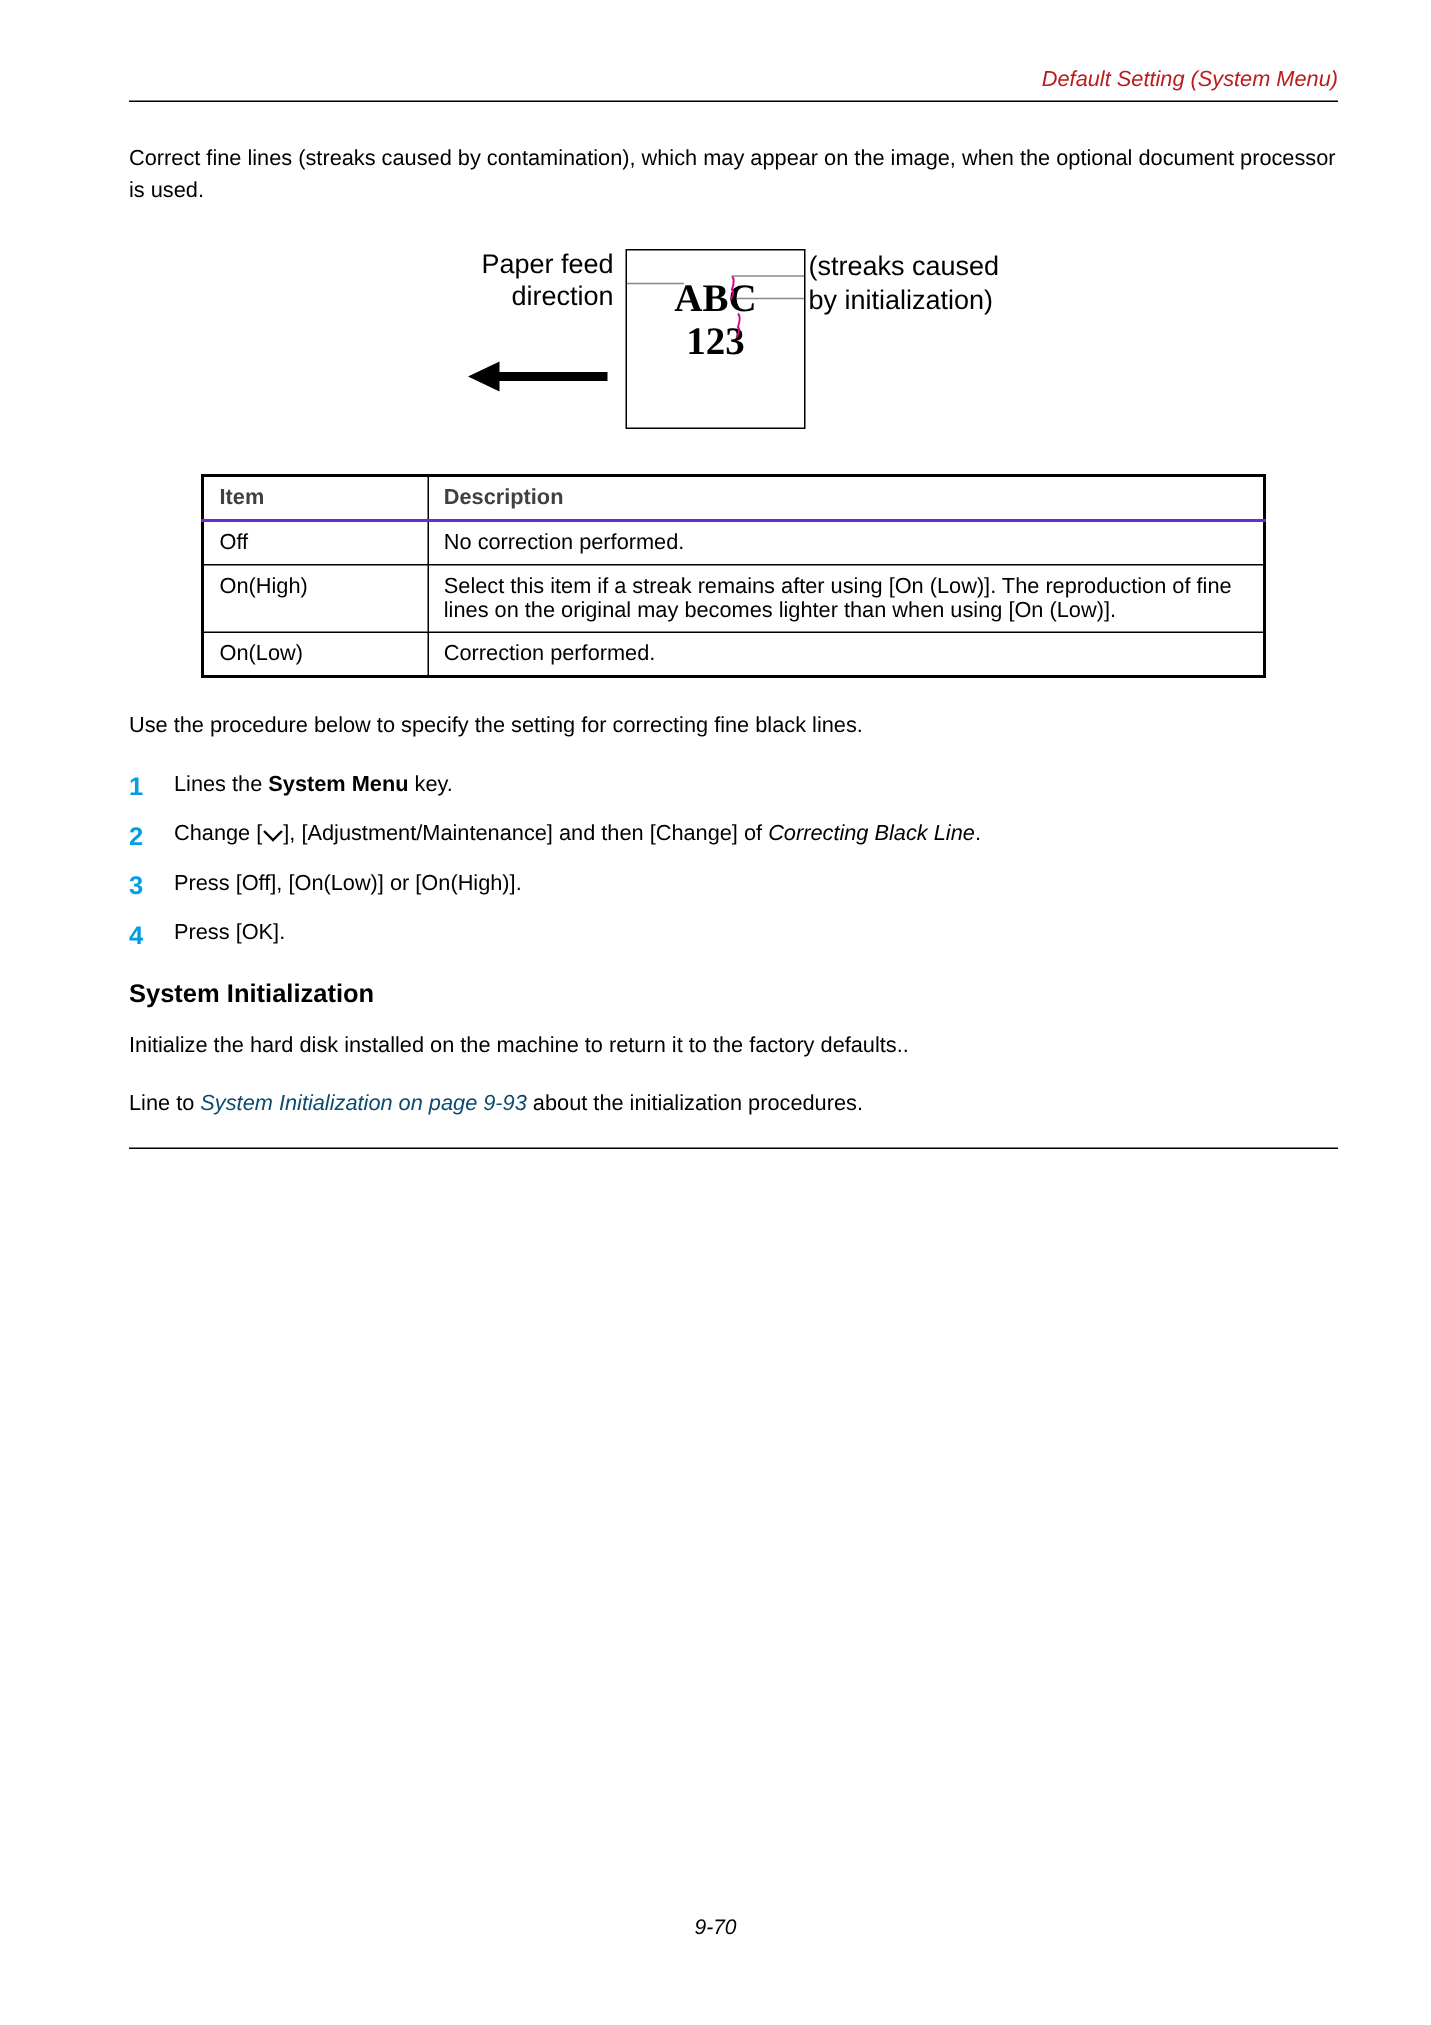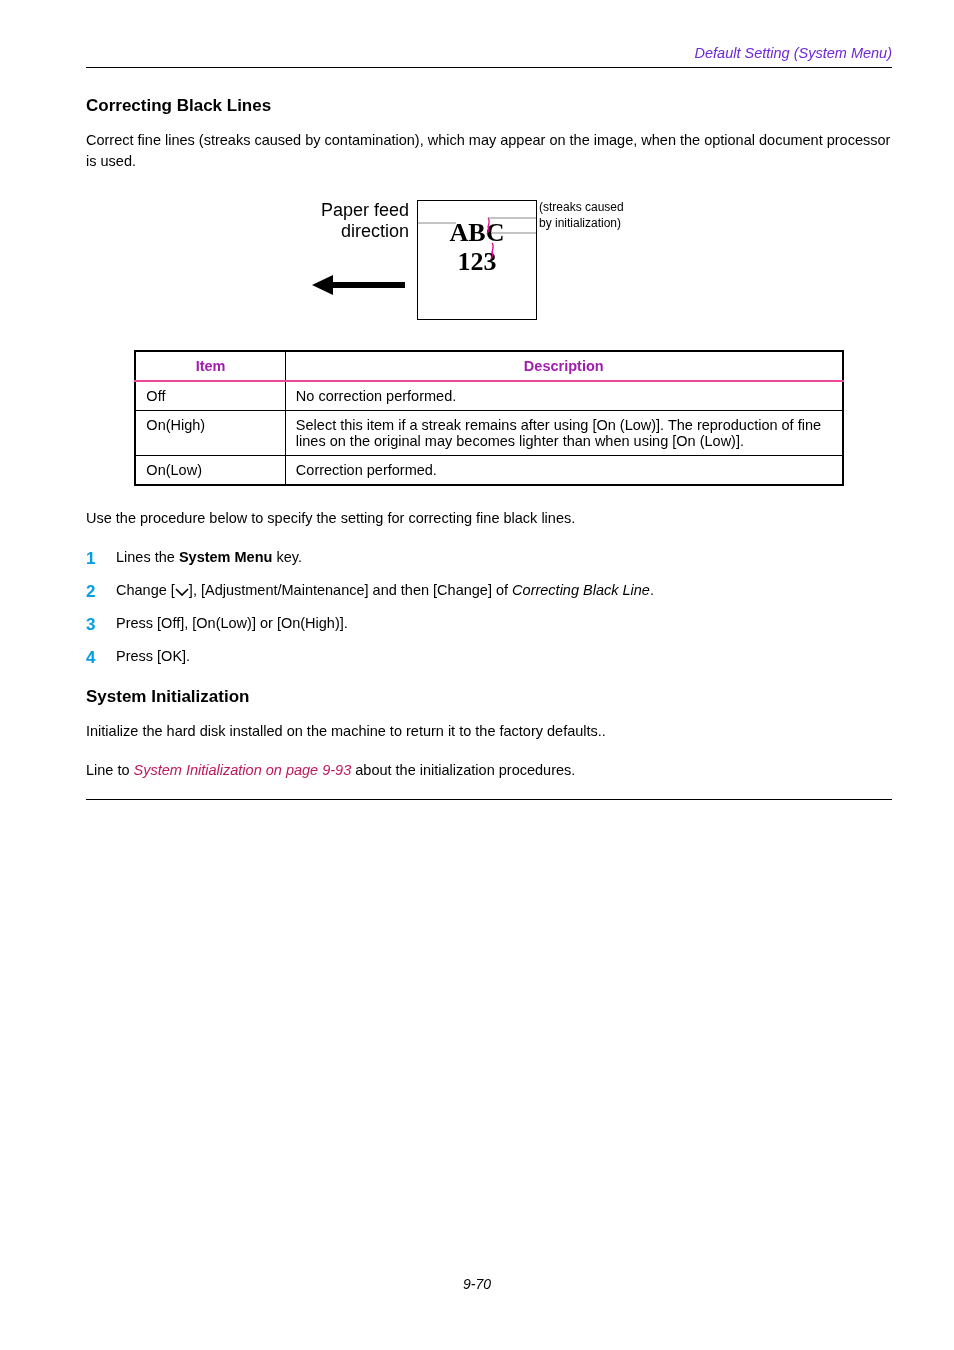--- a/index.html
+++ b/index.html
@@ -14,21 +14,21 @@
     min-height: 1350px;
     position: relative;
   }
   .page {
     padding: 45px 62px 0 86px;
   }
   .running-head {
     text-align: right;
     font-style: italic;
     font-size: 14.5px;
-    color: #6d28d9;
+    color: #b91c1c;
     padding-bottom: 6px;
     border-bottom: 1px solid #000;
     margin-bottom: 28px;
   }
   h2.section-title {
     font-size: 17px;
     font-weight: bold;
     margin: 0 0 14px 0;
   }
   p.body {
@@ -64,43 +64,42 @@
     display: flex;
     flex-direction: column;
     align-items: center;
     padding-top: 18px;
     font-family: "Times New Roman", Georgia, serif;
     font-weight: bold;
     font-size: 26px;
     line-height: 1.1;
   }
   .fig-right {
-    font-size: 12px;
+    font-size: 18px;
     width: 150px;
     margin-left: -6px;
     margin-top: 0px;
     line-height: 1.3;
   }
   table.settings {
     border-collapse: collapse;
     width: 88%;
     margin: 14px auto 22px auto;
   }
   table.settings th, table.settings td {
     border: 1px solid #000;
     padding: 6px 10px;
     font-size: 14.5px;
     text-align: left;
     vertical-align: top;
   }
   table.settings thead th {
-    color: #a21caf;
-    font-weight: bold;
-    text-align: center;
-    border-bottom: 2px solid #ec4899;
+    color: #404040;
+    font-weight: bold;
+    border-bottom: 2px solid #6d28d9;
   }
   table.settings thead th:first-child { width: 150px; }
   table.settings {
     border: 2px solid #000;
   }
   ol.steps {
     list-style: none;
     padding: 0;
     margin: 14px 0 20px 0;
     counter-reset: step;
@@ -116,21 +115,21 @@
     content: counter(step);
     position: absolute;
     left: 0;
     top: 0;
     color: #009fe3;
     font-weight: bold;
     font-size: 17px;
   }
   .italic { font-style: italic; }
   .bold { font-weight: bold; }
-  .link-ref { font-style: italic; color: #be185d; }
+  .link-ref { font-style: italic; color: #0c4a6e; }
   .chev { display:inline-block; position: relative; top:2px; }
   .footer {
     position: absolute;
     bottom: 58px;
     left: 0;
     width: 100%;
     text-align: center;
     font-style: italic;
     font-size: 14px;
   }
@@ -139,21 +138,20 @@
     margin: 0 62px 12px 86px;
   }
   .streak-line { stroke: #d08; stroke-width: 1.3; fill: none; }
 </style>
 </head>
 <body>
 
 <div class="page">
   <div class="running-head">Default Setting (System Menu)</div>
 
-  <h2 class="section-title">Correcting Black Lines</h2>
 
   <p class="body">Correct fine lines (streaks caused by contamination), which may appear on the image, when the optional document processor is used.</p>
 
   <div class="figure-wrap">
     <div class="figure">
       <div class="fig-left">
         <div>Paper feed</div>
         <div>direction</div>
         <svg class="arrow" width="100" height="30" viewBox="0 0 100 30">
           <line x1="96" y1="15" x2="18" y2="15" stroke="#000" stroke-width="6"></line>

